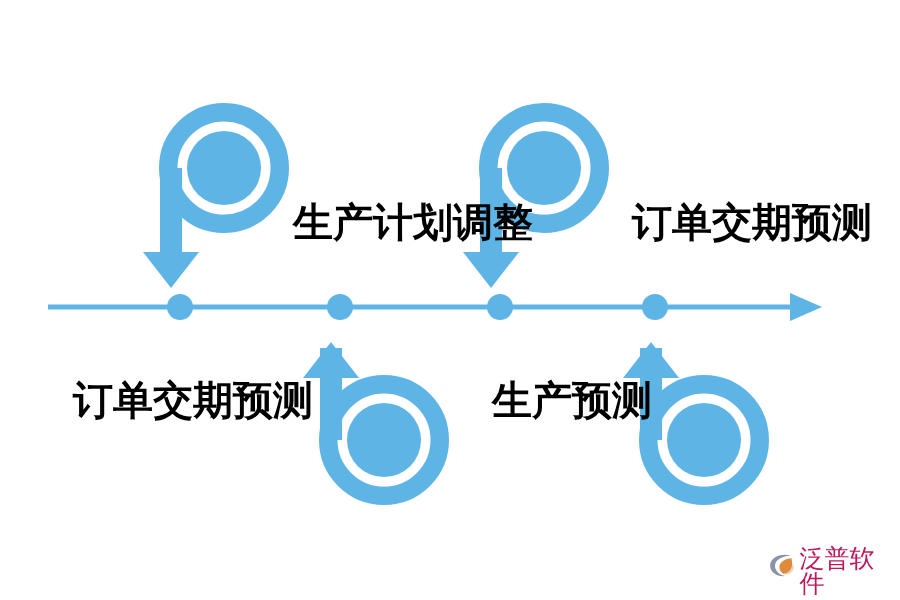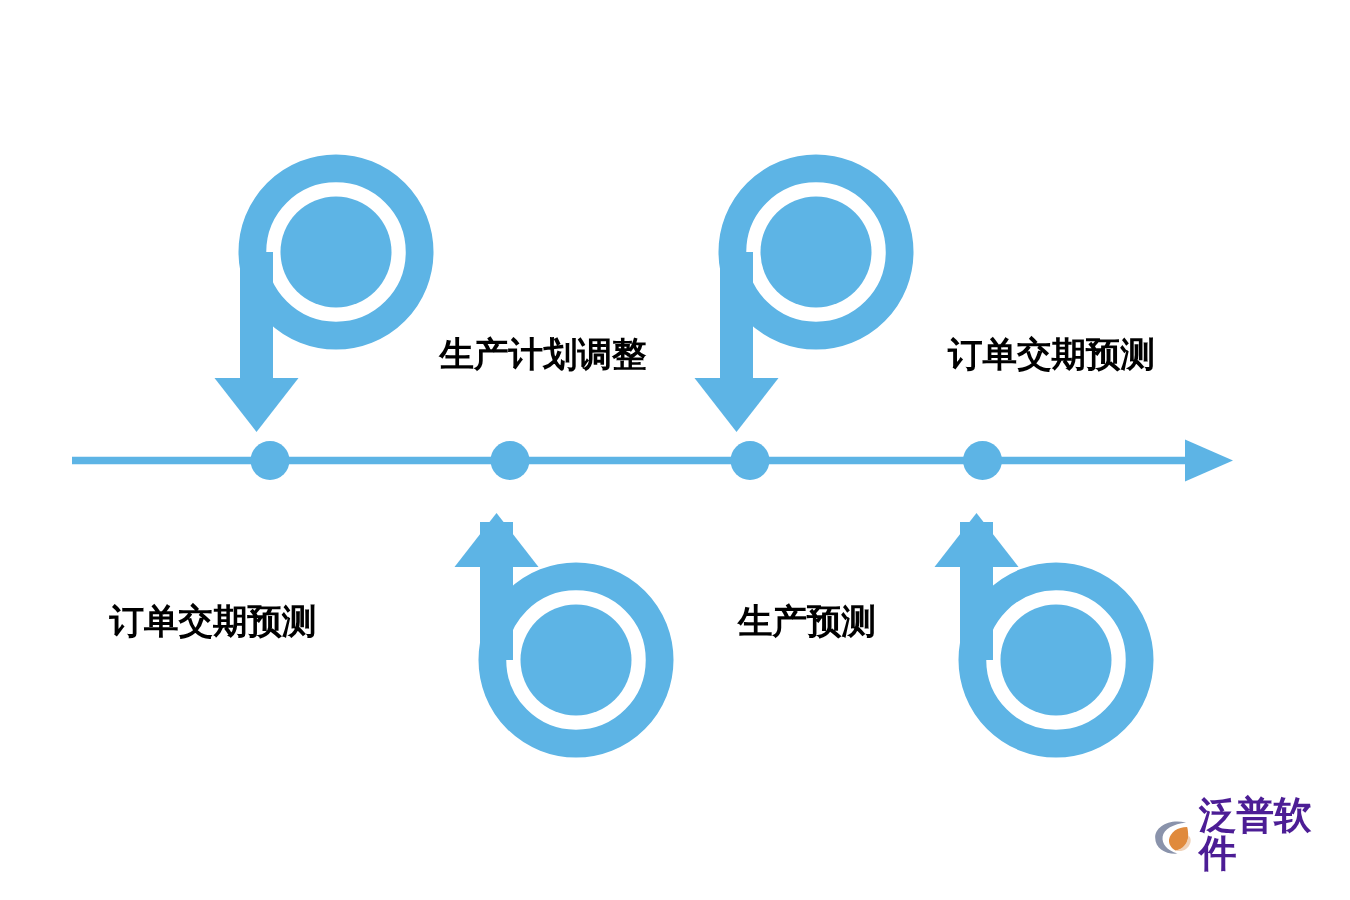--- a/index.html
+++ b/index.html
@@ -20,27 +20,26 @@
   .diagram-svg {
     position: absolute;
     left: 0;
     top: 0;
     width: 900px;
     height: 600px;
   }
   .label {
     position: absolute;
     color: #000000;
-    font-size: 23px;
+    font-size: 40px;
     font-weight: 700;
     line-height: 1;
     white-space: nowrap;
     font-family: "Liberation Sans", "DejaVu Sans", sans-serif;
     letter-spacing: 0px;
-    margin-top: 23px;
   }
   .label-top-1 { left: 293px; top: 202px; }
   .label-top-2 { left: 632px; top: 202px; }
   .label-bot-1 { left: 73px;  top: 380px; }
   .label-bot-2 { left: 492px; top: 380px; text-align: center; }
 
   
   .watermark {
     position: absolute;
     left: 768px;
@@ -55,24 +54,25 @@
     display: flex;
     align-items: center;
   }
   .wm-mark {
     width: 30px;
     height: 30px;
     margin-right: 3px;
   }
   .wm-name {
     font-size: 25px;
-    font-weight: 700;
-    color: #4c1d95;
+    font-weight: 400;
+    color: #be185d;
     line-height: 1;
     font-family: "Liberation Sans", "DejaVu Sans", sans-serif;
+    margin-top: 14px;
   }
   .wm-url {
     position: absolute;
     left: 2px;
     top: 33px;
     font-size: 14.5px;
     font-weight: 700;
     color: #c98a70;
     letter-spacing: 0.4px;
     font-family: "Liberation Serif", "DejaVu Serif", serif;

